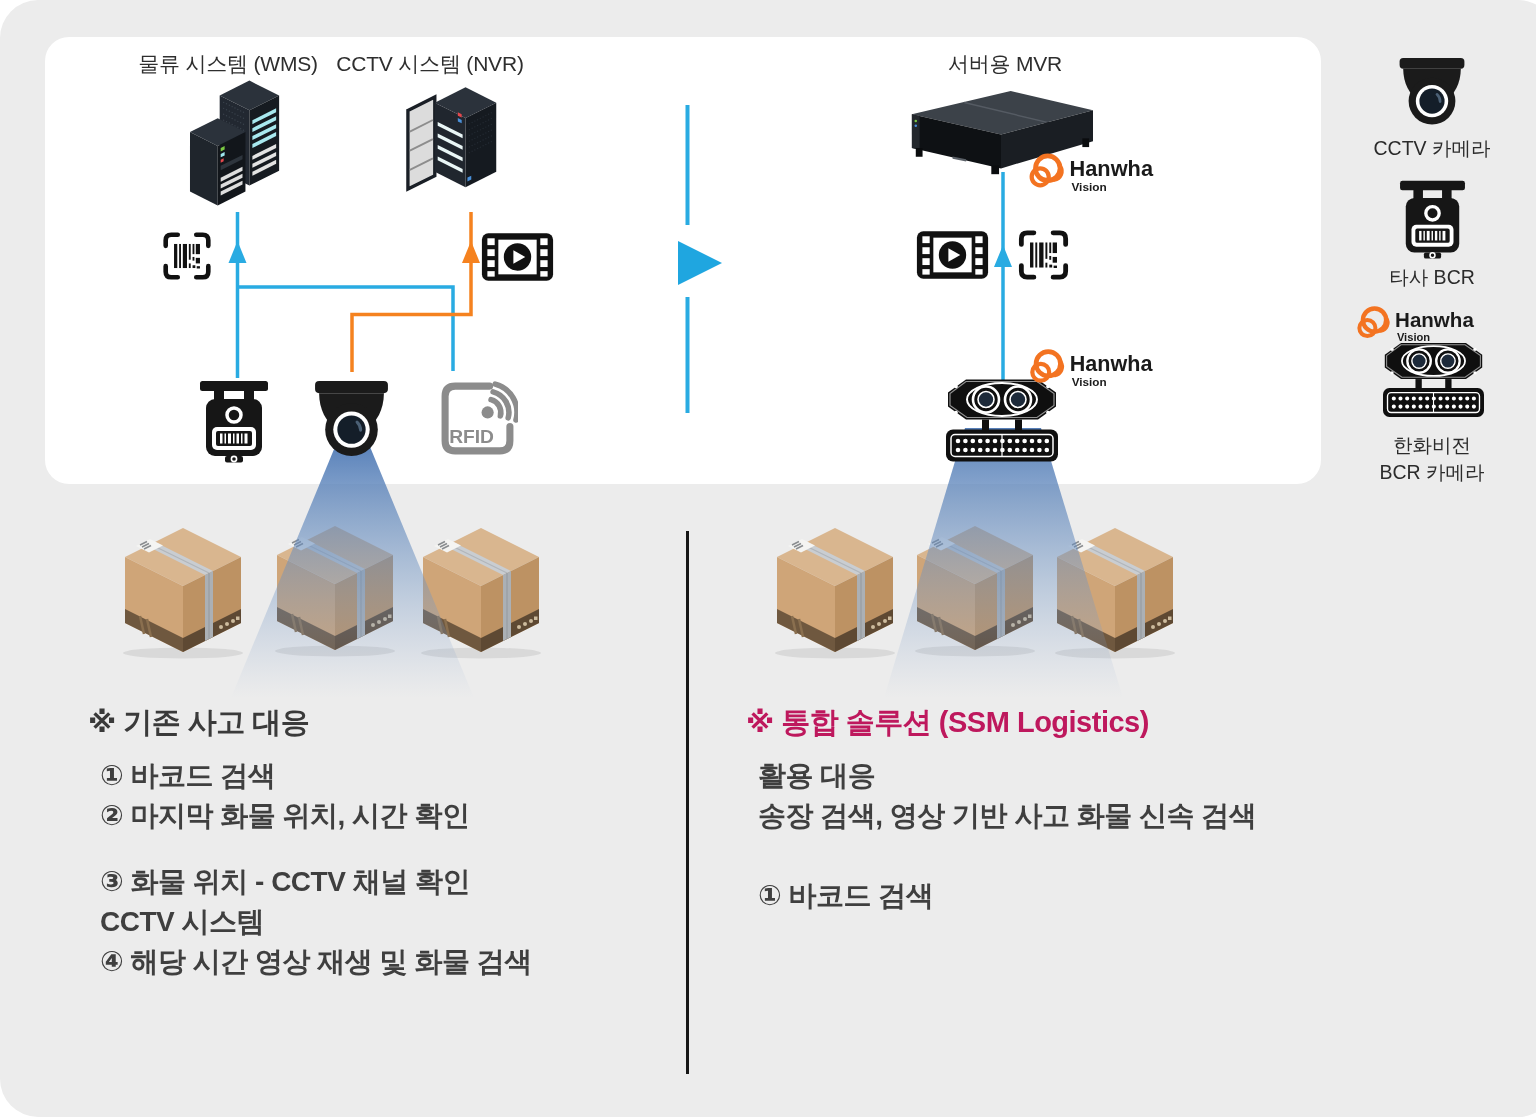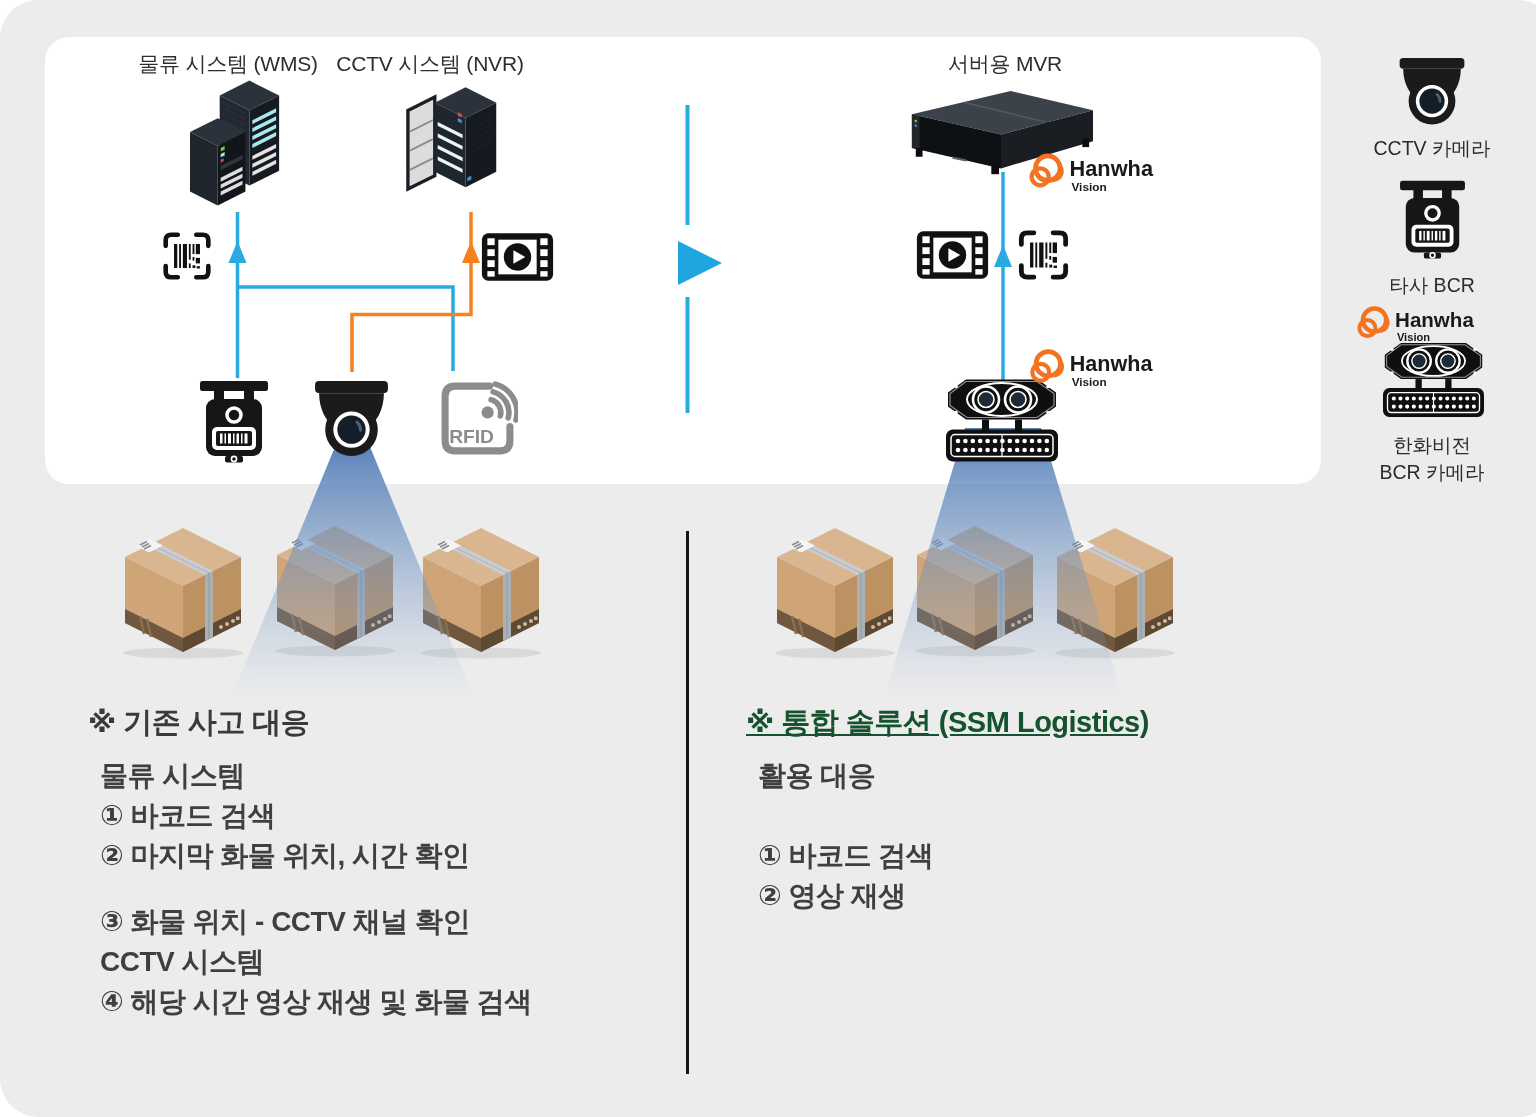--- a/index.html
+++ b/index.html
@@ -9,21 +9,21 @@
   .abs{position:absolute;}
   .ic svg{display:block;width:100%;height:100%;}
   .top-label{position:absolute;font-size:21px;color:#2e2e2e;text-align:center;letter-spacing:-0.2px;z-index:8;}
   .legend-label{position:absolute;font-size:19.5px;color:#2b2b2b;text-align:center;z-index:8;line-height:27px;}
   .overlay{position:absolute;left:0;top:0;width:1536px;height:1117px;z-index:5;pointer-events:none;}
   .icz{z-index:6;}
   .boxz{z-index:1;}
   .divider{position:absolute;left:686px;top:531px;width:3px;height:543px;background:#161616;z-index:2;}
   .text-block{position:absolute;z-index:7;}
   .tb-heading{font-size:29px;font-weight:bold;color:#3a3a3a;letter-spacing:-0.5px;}
-  .tb-heading.blue{color:#14532d;text-decoration:underline;}
+  .tb-heading.blue{color:#be185d;}
   .tb-body{margin-top:13px;margin-left:12px;font-size:28px;font-weight:bold;color:#3f3f3f;line-height:40px;letter-spacing:-0.5px;}
   .tb-gap{height:26px;}
   .tb-gap-lg{height:40px;}
 </style>
 </head>
 <body>
 
 <svg width="0" height="0" style="position:absolute">
   <defs>
     <symbol id="sym-barcode" viewBox="0 0 54 54">
@@ -353,21 +353,21 @@
         <use href="#sym-dome"></use>
       </svg>
     </div>
   <div class="legend-label" style="left:1356px;top:135px;width:152px;text-align:center;">CCTV 카메라</div>
 
   <div class="abs ic icz" style="left:1399px;top:177px;width:67px;height:84px;">
       <svg viewBox="0 0 70 88">
         <use href="#sym-bcr"></use>
       </svg>
     </div>
-  <div class="legend-label" style="left:1356px;top:272px;width:152px;">타사 BCR</div>
+  <div class="legend-label" style="left:1356px;top:264px;width:152px;">타사 BCR</div>
 
   <div class="abs ic icz" style="left:1354px;top:303px;width:134px;height:43px;">
     <svg viewBox="0 0 150 48">
       <g fill="none" stroke="#F37321">
         <circle cx="23" cy="19" r="13" stroke-width="5"></circle>
         <circle cx="15" cy="28" r="9" stroke-width="4.5"></circle>
         <path d="M30,31 a9,9 0 0 0 6,-14" stroke-width="4.5" stroke-linecap="round"></path>
       </g>
       <text x="46" y="27" font-size="23" font-weight="bold" fill="#1a1a1a">Hanwha</text>
       <text x="48" y="43" font-size="12.5" font-weight="bold" fill="#1a1a1a">Vision</text>
@@ -412,33 +412,32 @@
       <svg viewBox="0 0 140 135">
         <use href="#sym-box"></use>
       </svg>
     </div>
 
   <div class="divider"></div>
 
   <div class="text-block" style="left:88px;top:703px;width:590px;">
     <div class="tb-heading">※ 기존 사고 대응</div>
     <div class="tb-body">
-      <div>물류 시스템</div>
       <div>① 바코드 검색</div>
       <div>② 마지막 화물 위치, 시간 확인</div>
       <div class="tb-gap"></div>
       <div>③ 화물 위치 - CCTV 채널 확인</div>
       <div>CCTV 시스템</div>
       <div>④ 해당 시간 영상 재생 및 화물 검색</div>
     </div>
   </div>
 
   <div class="text-block" style="left:746px;top:703px;width:640px;">
     <div class="tb-heading blue">※ 통합 솔루션 (SSM Logistics)</div>
     <div class="tb-body">
       <div>활용 대응</div>
+      <div>송장 검색, 영상 기반 사고 화물 신속 검색</div>
       <div class="tb-gap-lg"></div>
       <div>① 바코드 검색</div>
-      <div>② 영상 재생</div>
     </div>
   </div>
 
 </div>
 
 </body></html>

